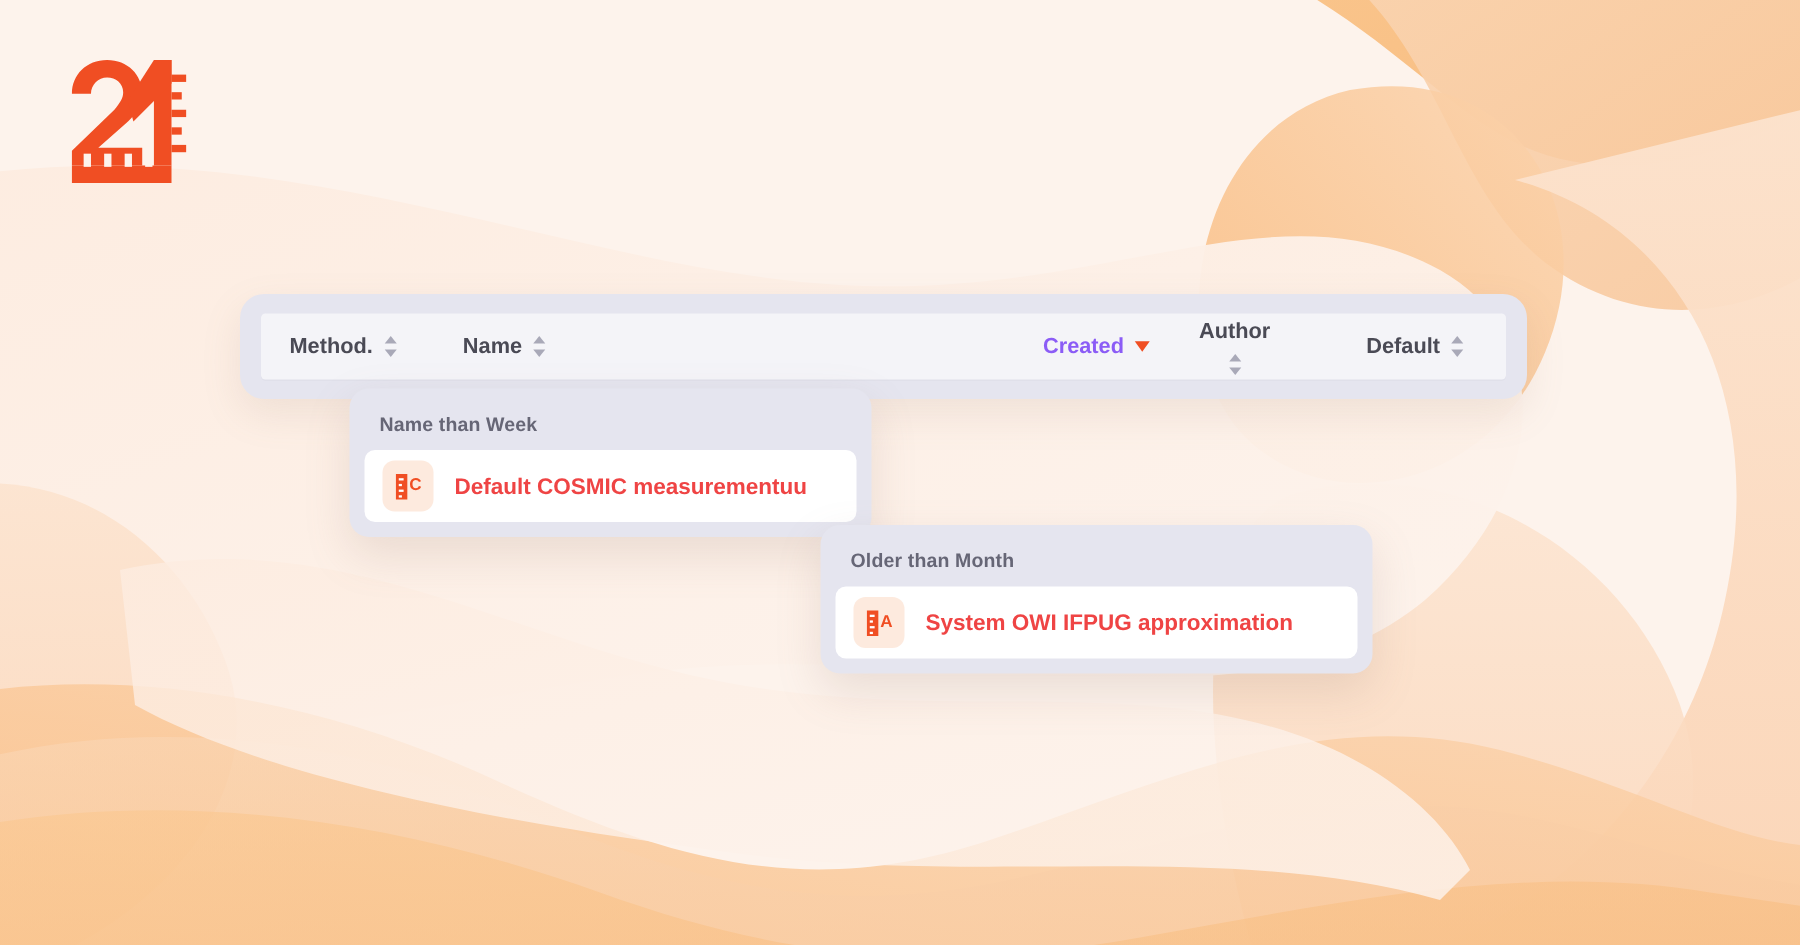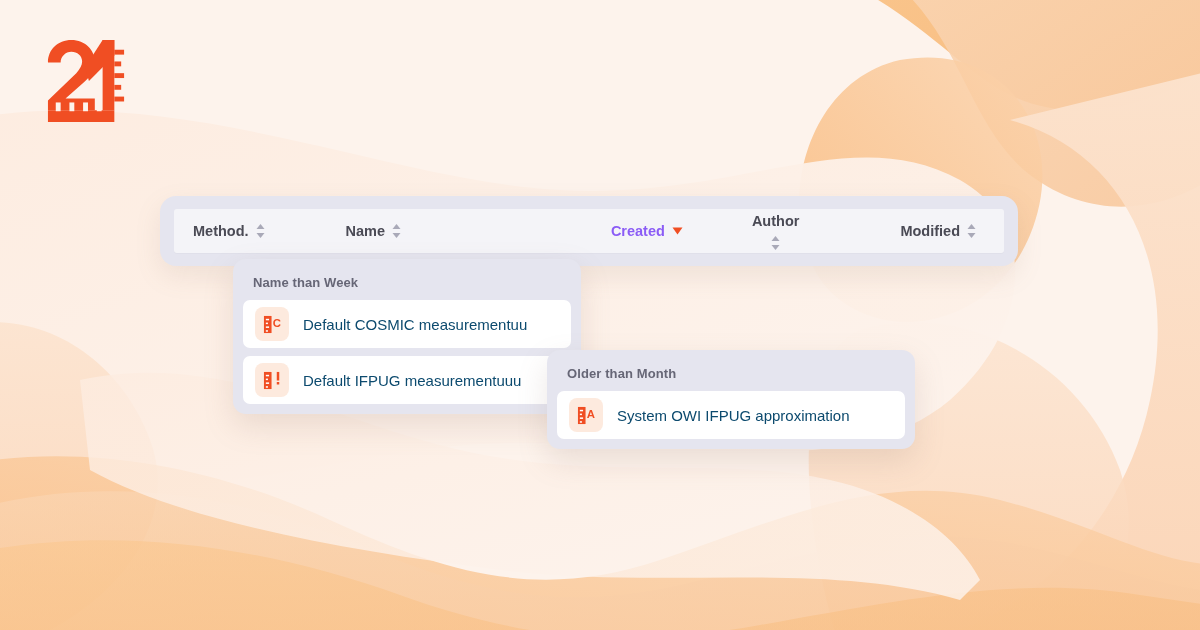--- a/index.html
+++ b/index.html
@@ -23,21 +23,20 @@
   #table-card{
     position:absolute;left:160px;top:196px;width:858px;height:70px;
     background:#e5e5ef;border-radius:16px;
     box-shadow:0 10px 26px rgba(150,120,110,.13);
   }
   #table-header-row{
     position:absolute;left:14px;top:13px;width:830px;height:44px;
     background:#f4f4f8;border-radius:3px;
     display:flex;align-items:center;
     box-shadow:0 1px 0 rgba(0,0,0,.02);
-    gap:37px;
   }
   .col{
     display:flex;align-items:center;gap:7px;
     font-size:14.5px;font-weight:bold;color:#4a4a55;
     white-space:nowrap;
   }
   .col.active{color:#8b5cf6;}
   #col-method{margin-left:19px;}
   #col-name{margin-left:44px;}
   #col-created{margin-left:auto;}
@@ -67,22 +66,22 @@
     margin-bottom:8px;
   }
   .panel-item:last-child{margin-bottom:0;}
   .item-icon{
     width:34px;height:34px;border-radius:8px;
     background:#fdeade;
     display:flex;align-items:center;justify-content:center;
     flex:0 0 34px;
   }
   .item-label{
-    margin-left:14px;font-size:15px;font-weight:normal;
-    color:#0c4a6e;white-space:nowrap;
+    margin-left:14px;font-size:15px;font-weight:bold;
+    color:#ef4444;white-space:nowrap;
   }
 </style>
 </head>
 <body>
 
 <svg id="bg-canvas" viewBox="0 0 1200 630" preserveAspectRatio="none">
   <defs>
     <linearGradient id="gA" x1="0" y1="0" x2="1" y2="1">
       <stop offset="0" stop-color="#fbc78d"></stop>
         <stop offset="1" stop-color="#f7b97a"></stop>
@@ -178,21 +177,21 @@
 
     <div class="col" id="col-author">
       <span>Author</span>
       <svg class="sort-neutral" viewBox="0 0 9 14">
         <path d="M4.5 0 L8.5 5 L0.5 5 Z" fill="#a9a9b8"></path>
         <path d="M4.5 14 L0.5 9 L8.5 9 Z" fill="#a9a9b8"></path>
       </svg>
     </div>
 
     <div class="col" id="col-modified">
-      <span>Modified</span>
+      <span>Default</span>
       <svg class="sort-neutral" viewBox="0 0 9 14">
         <path d="M4.5 0 L8.5 5 L0.5 5 Z" fill="#a9a9b8"></path>
         <path d="M4.5 14 L0.5 9 L8.5 9 Z" fill="#a9a9b8"></path>
       </svg>
     </div>
 
   </div>
 </div>
 
 <div class="panel" id="panel-week">
@@ -205,34 +204,20 @@
         <rect x="3" y="4" width="3.4" height="1.6" fill="#fff"></rect>
         <rect x="3" y="8" width="2.2" height="1.6" fill="#fff"></rect>
         <rect x="3" y="12" width="3.4" height="1.6" fill="#fff"></rect>
         <rect x="3" y="16" width="2.2" height="1.6" fill="#fff"></rect>
         <text x="19" y="12.5" text-anchor="end" font-family="Liberation Sans, sans-serif" font-size="12" font-weight="bold" fill="#f04e23">C</text>
       </svg>
     </span>
     <span class="item-label">Default COSMIC measurementuu</span>
   </div>
 
-  <div class="panel-item">
-    <span class="item-icon">
-      <svg width="19" height="19" viewBox="0 0 20 20">
-        <path d="M1 1 H9 V19 H1 Z" fill="#f04e23"></path>
-        <rect x="3" y="4" width="3.4" height="1.6" fill="#fff"></rect>
-        <rect x="3" y="8" width="2.2" height="1.6" fill="#fff"></rect>
-        <rect x="3" y="12" width="3.4" height="1.6" fill="#fff"></rect>
-        <rect x="3" y="16" width="2.2" height="1.6" fill="#fff"></rect>
-        <rect x="14.5" y="1" width="2.6" height="9" fill="#f04e23"></rect>
-        <rect x="14.5" y="11.6" width="2.6" height="2.6" fill="#f04e23"></rect>
-      </svg>
-    </span>
-    <span class="item-label">Default IFPUG measurementuuu</span>
-  </div>
 </div>
 
 <div class="panel" id="panel-month">
   <div class="panel-title">Older than Month</div>
 
   <div class="panel-item">
     <span class="item-icon">
       <svg width="19" height="19" viewBox="0 0 20 20">
         <path d="M1 1 H9 V19 H1 Z" fill="#f04e23"></path>
         <rect x="3" y="4" width="3.4" height="1.6" fill="#fff"></rect>

